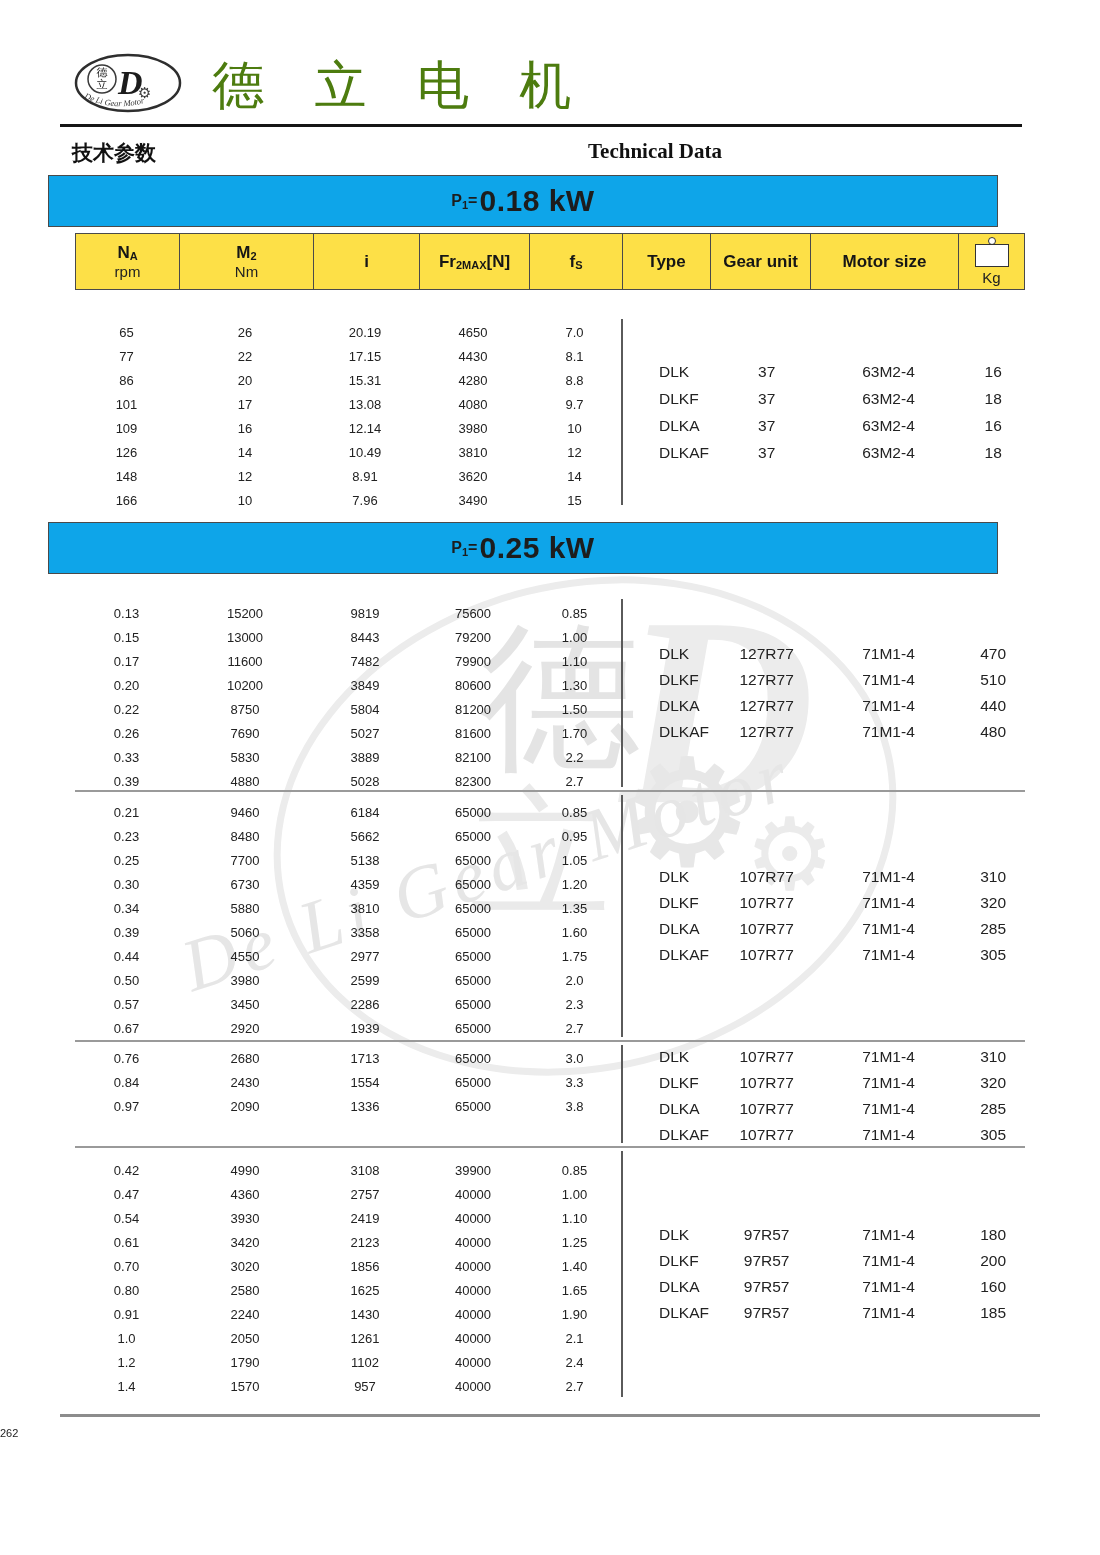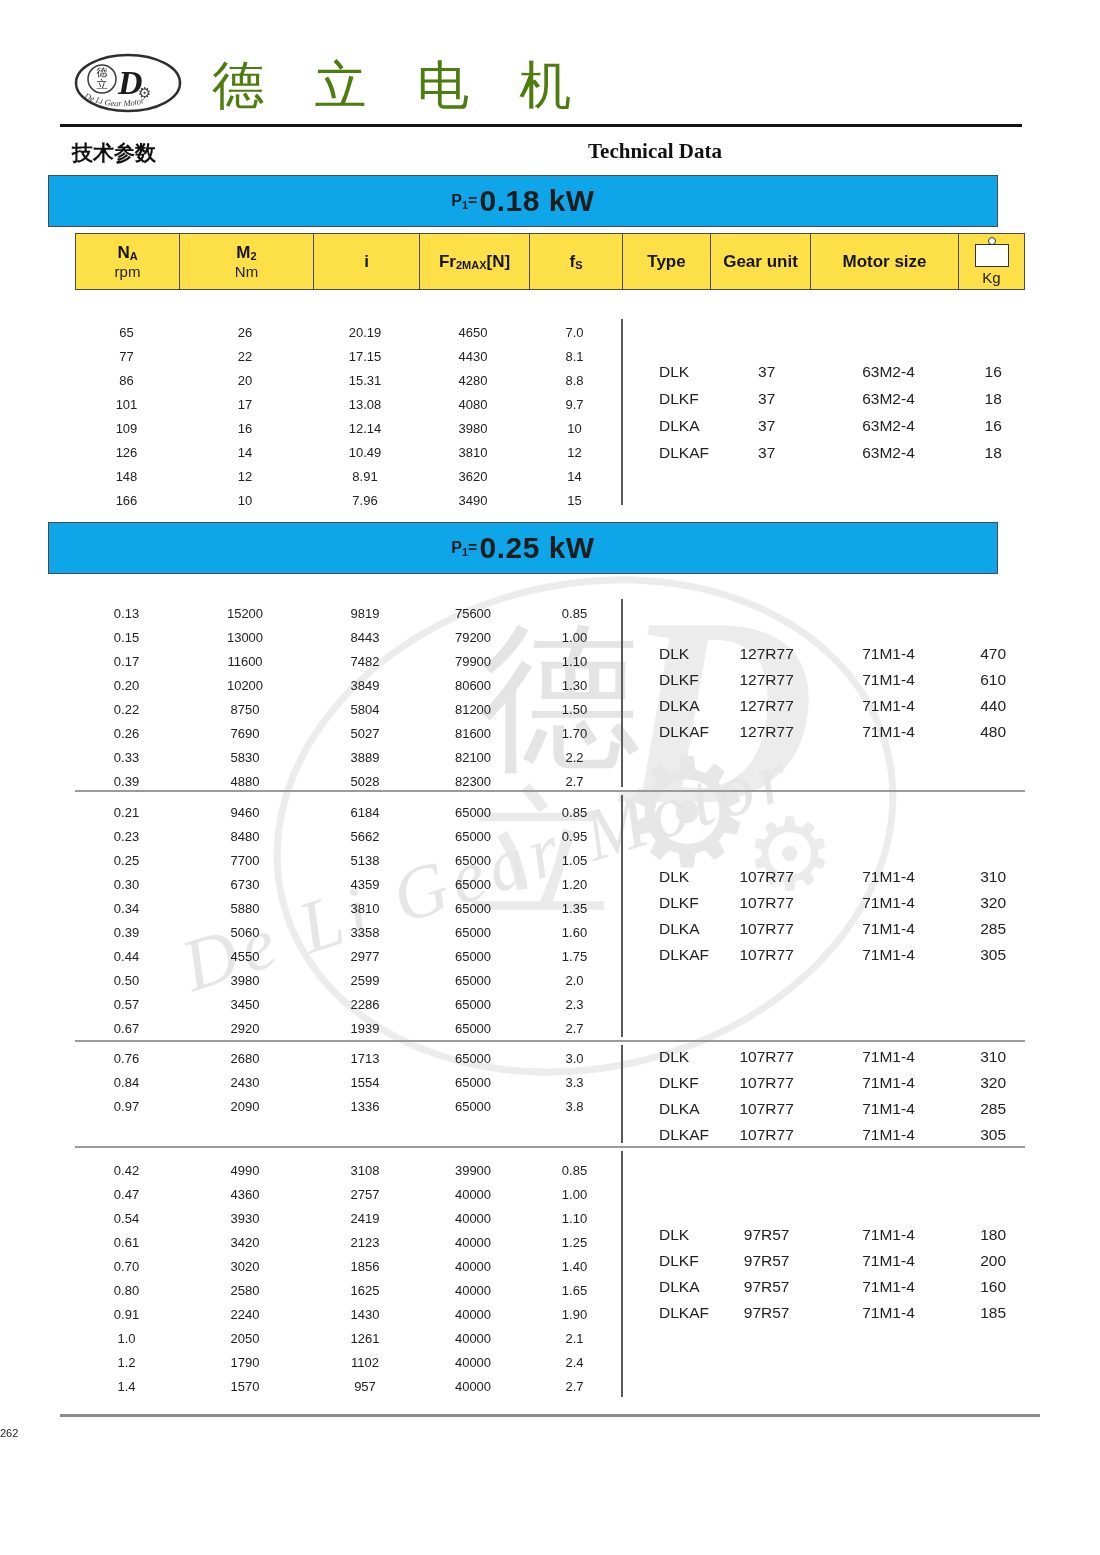--- a/index.html
+++ b/index.html
@@ -342,21 +342,21 @@
             <span class="t t0">DLK</span>
             <span class="t t1">127R77</span>
             <span class="t t2">71M1-4</span>
             <span class="t t3">470</span>
           </div>
 
           <div class="trow">
             <span class="t t0">DLKF</span>
             <span class="t t1">127R77</span>
             <span class="t t2">71M1-4</span>
-            <span class="t t3">610</span>
+            <span class="t t3">510</span>
           </div>
 
           <div class="trow">
             <span class="t t0">DLKA</span>
             <span class="t t1">127R77</span>
             <span class="t t2">71M1-4</span>
             <span class="t t3">440</span>
           </div>
 
           <div class="trow">

